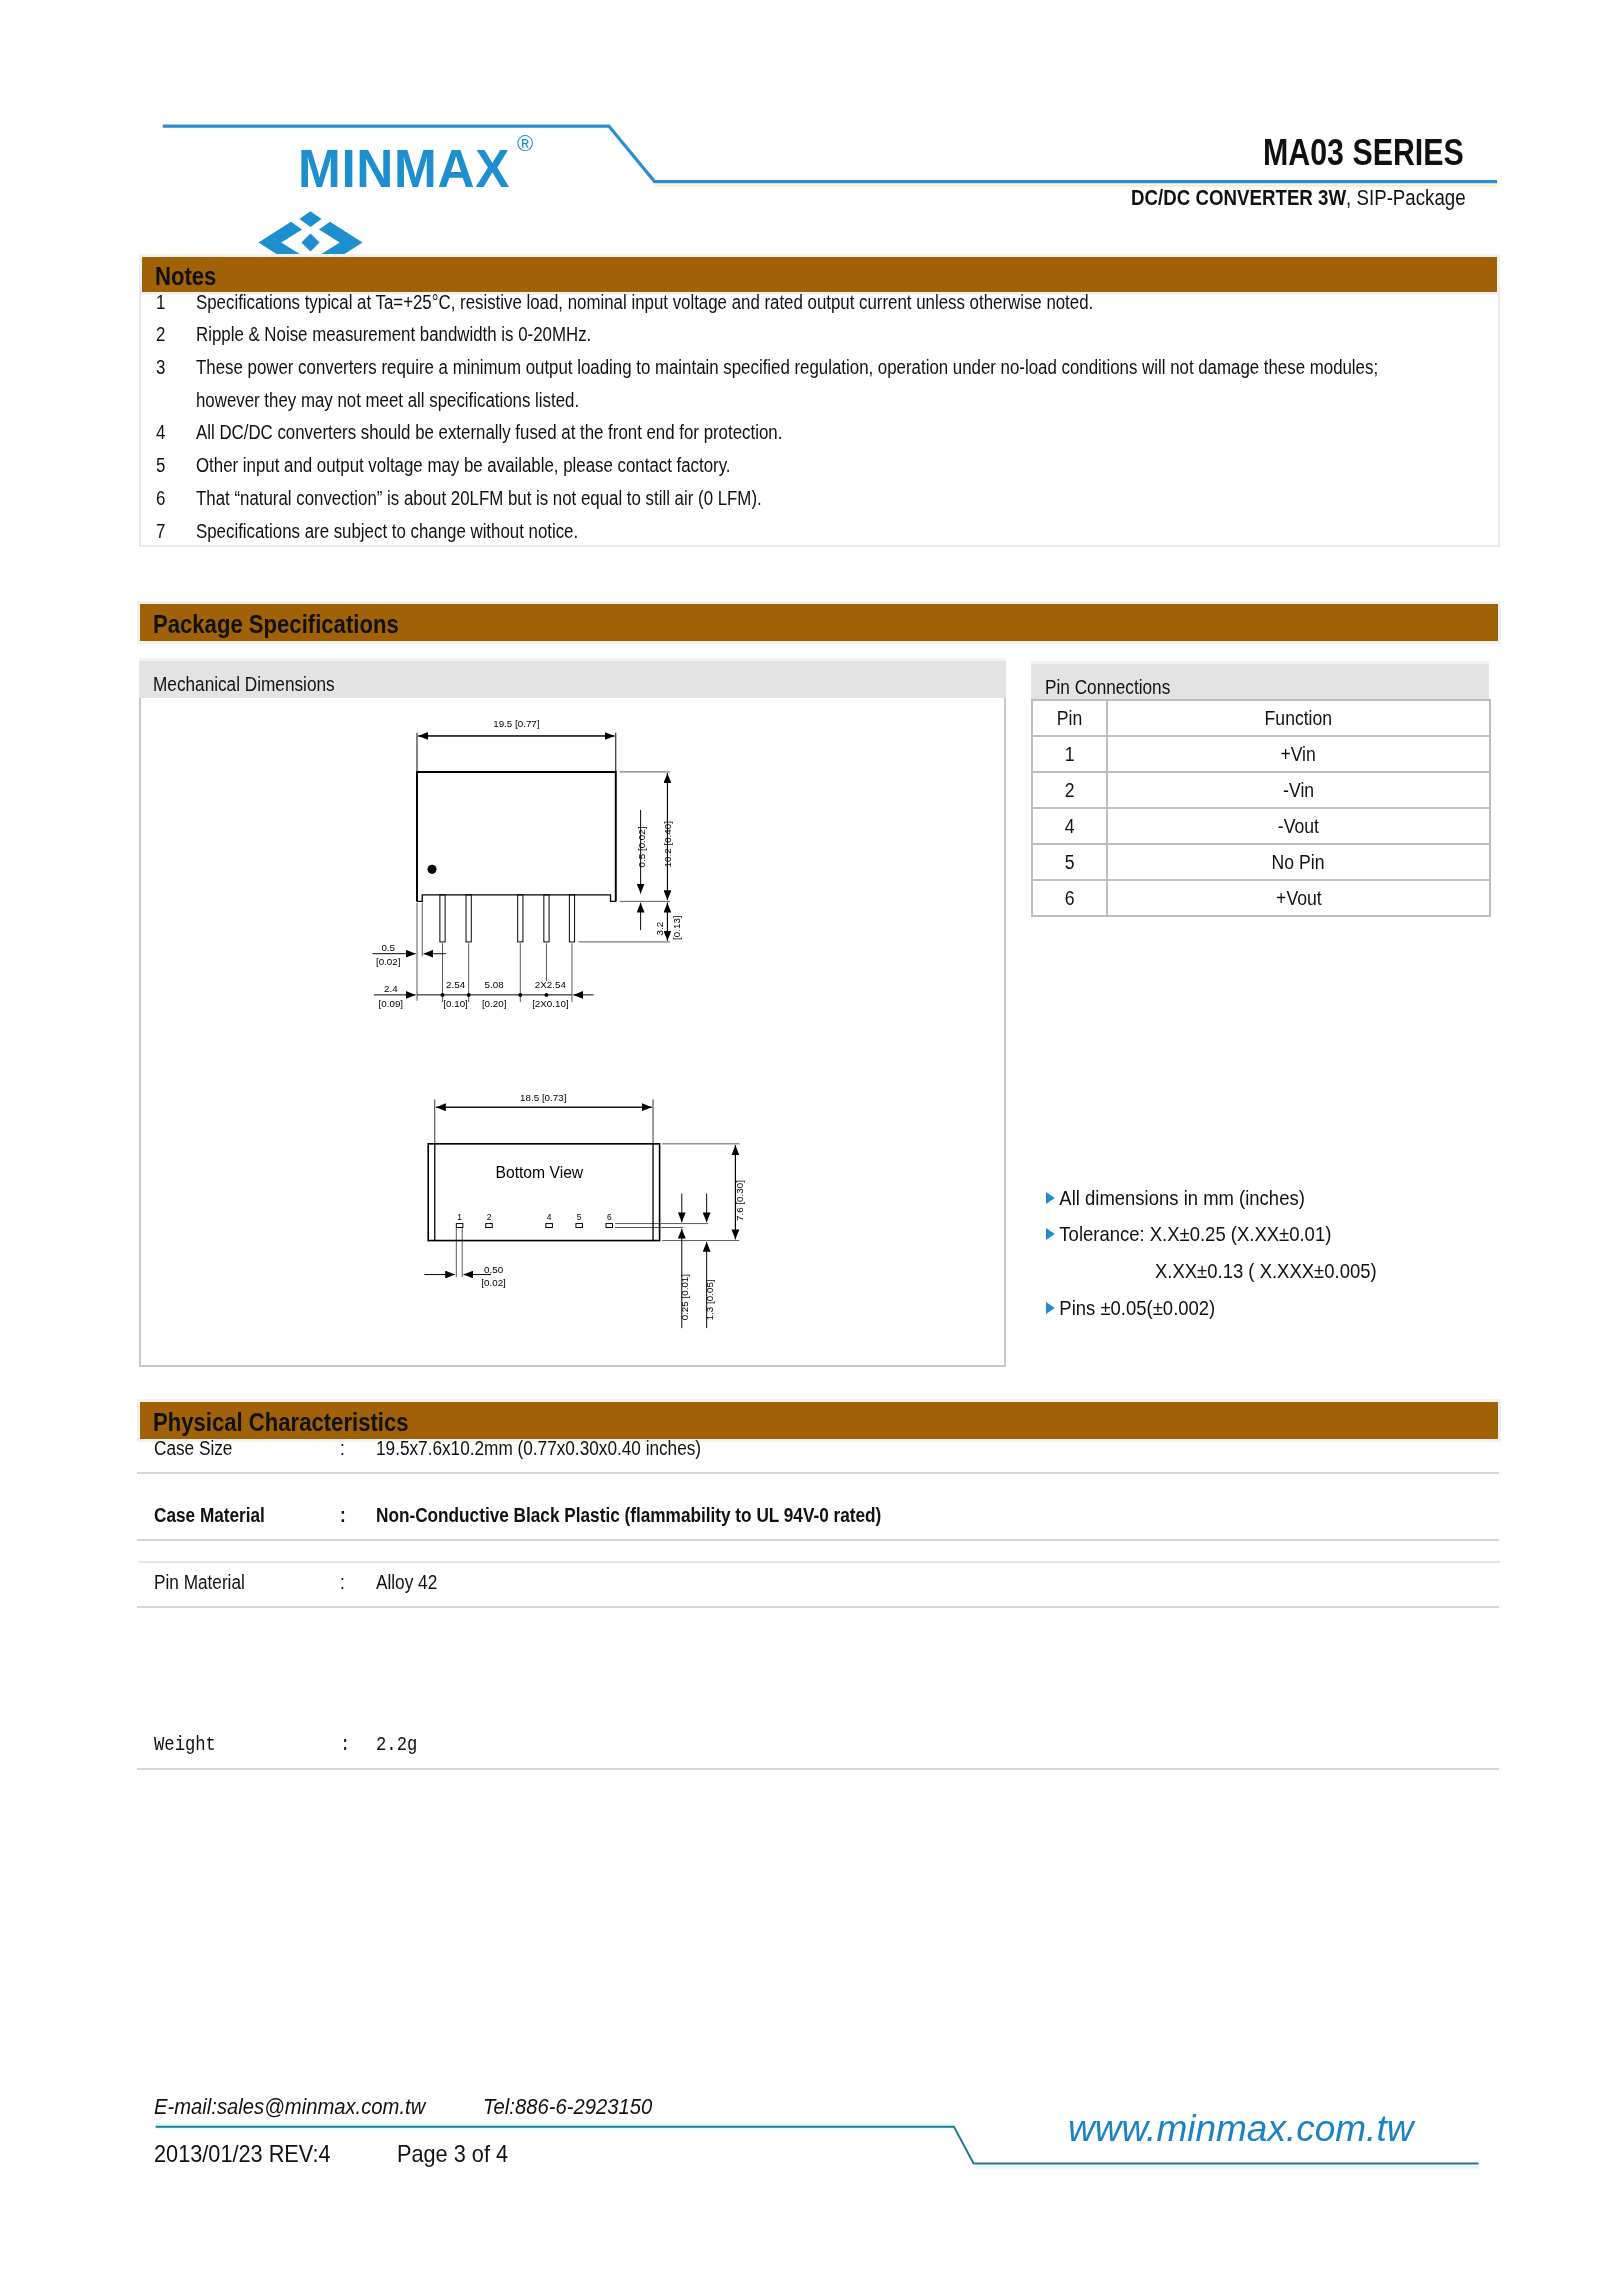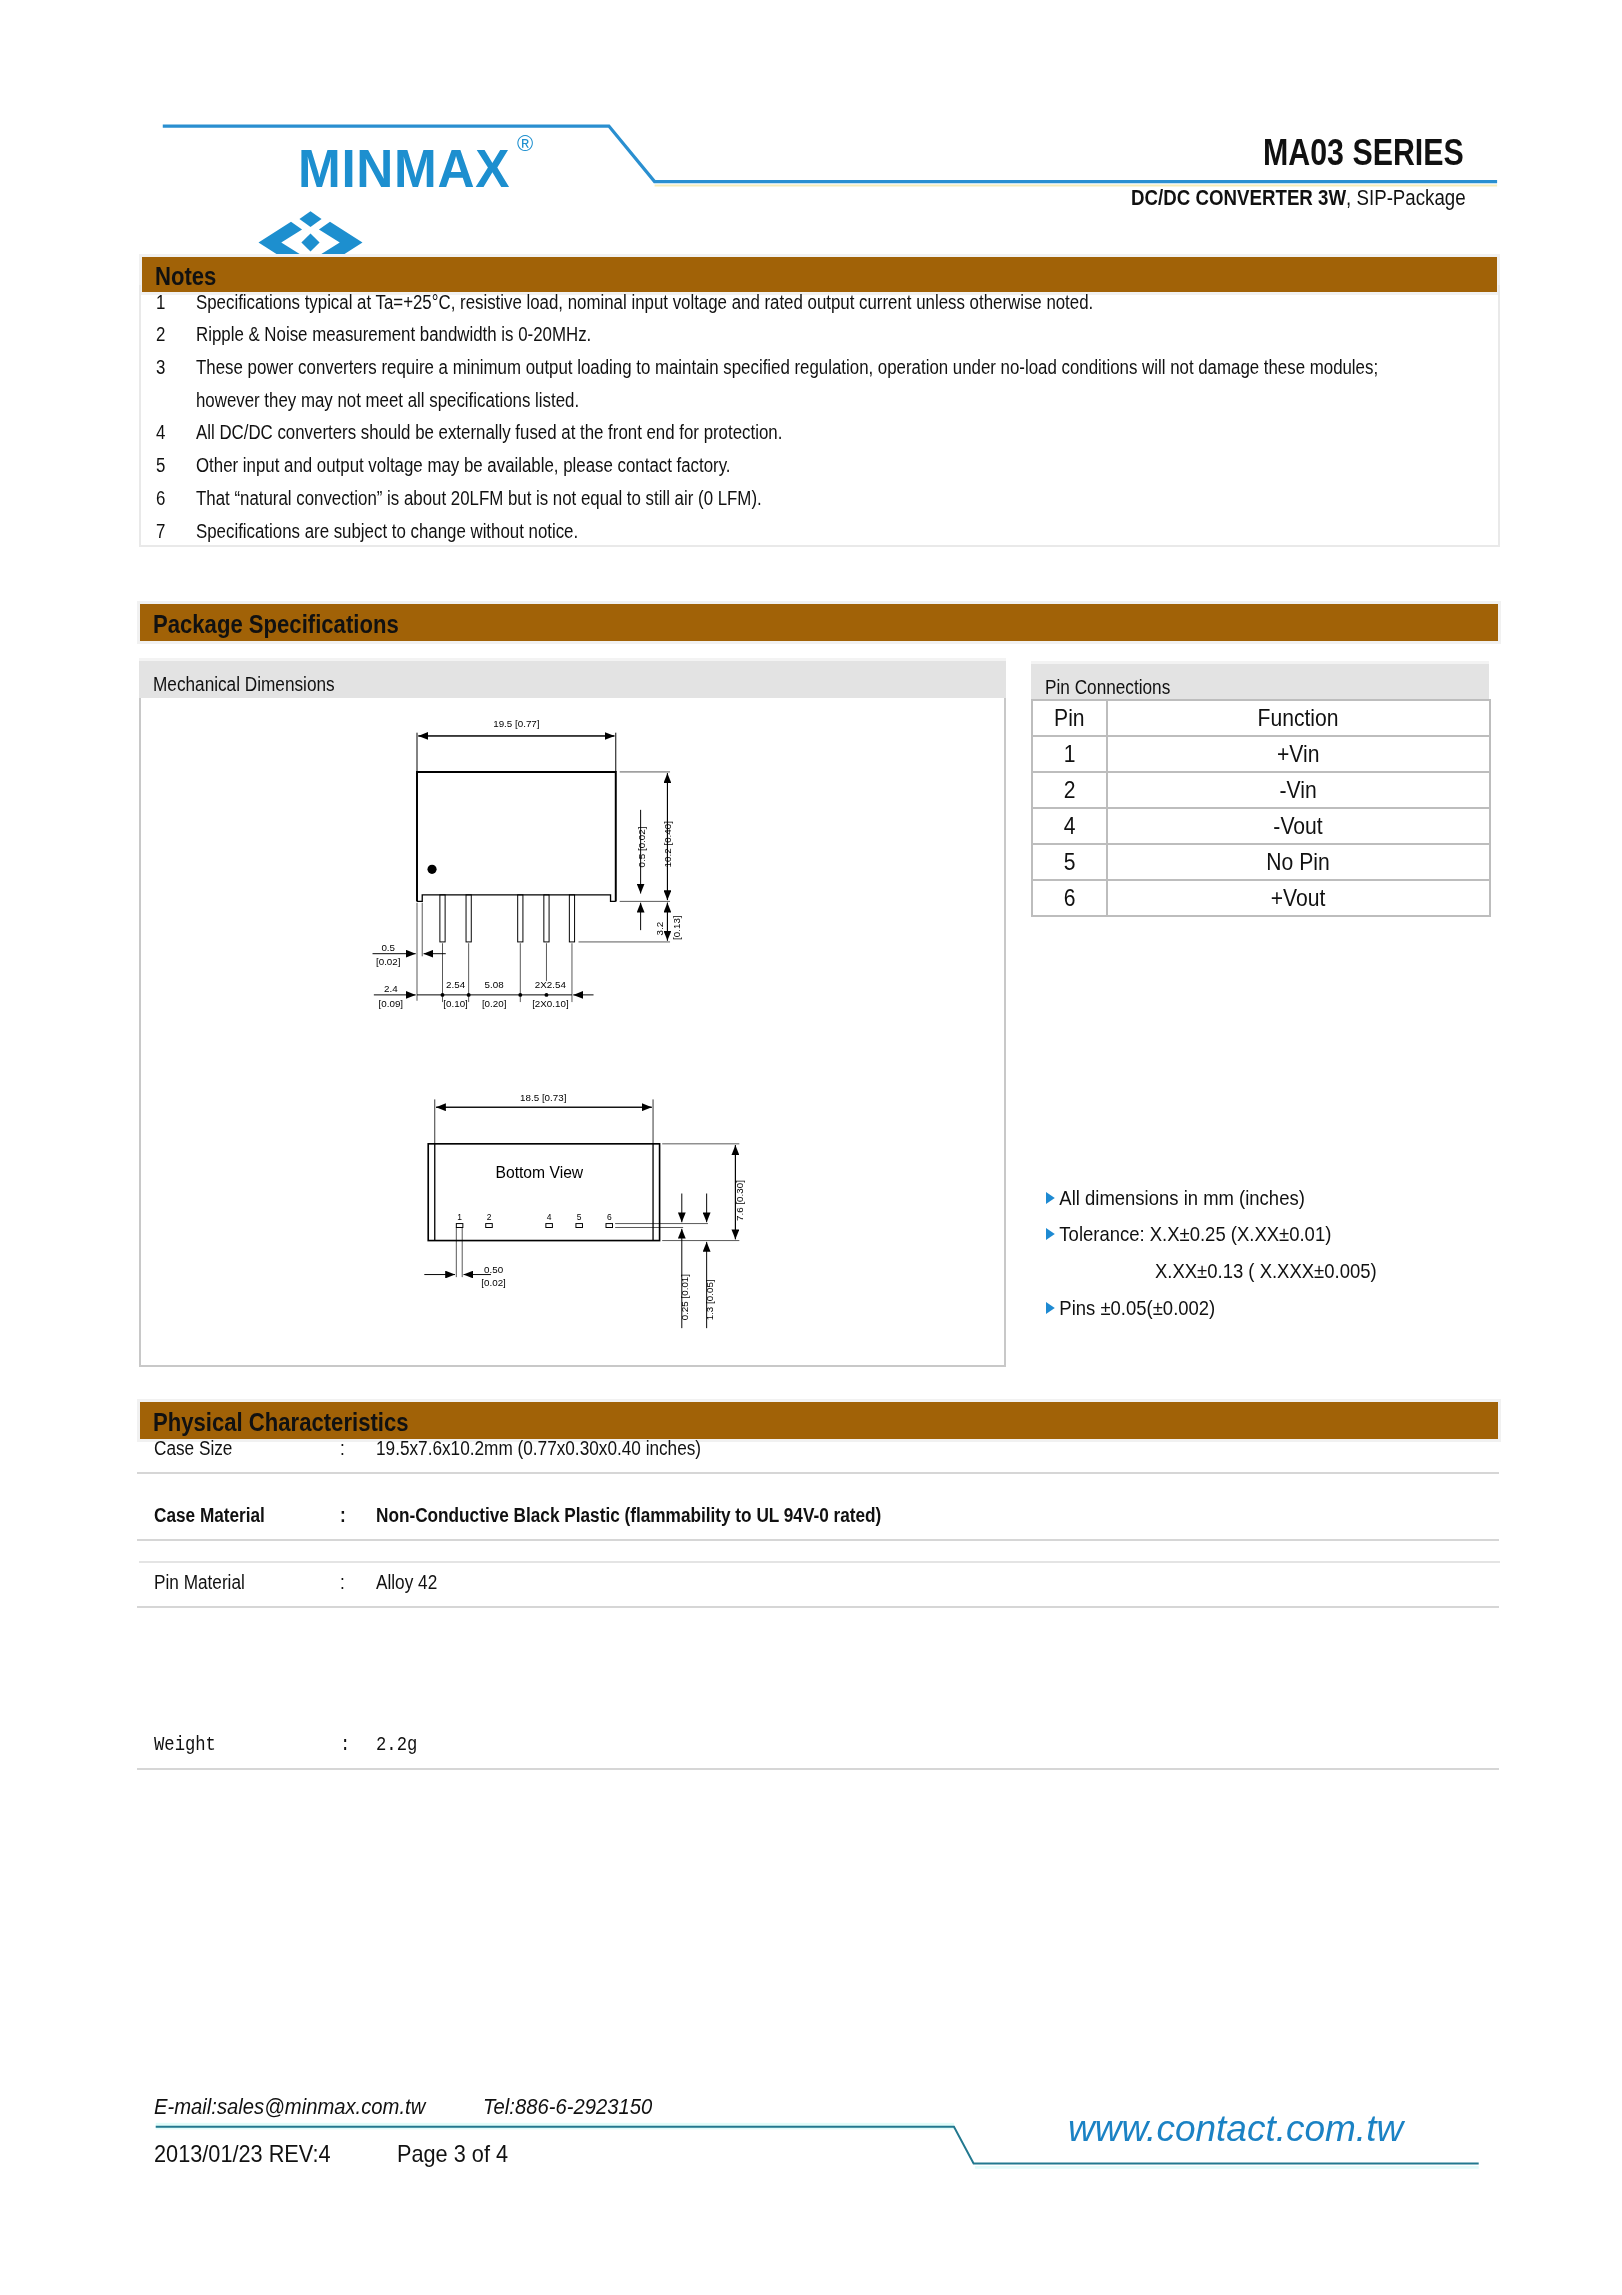--- a/index.html
+++ b/index.html
@@ -25,21 +25,21 @@
   .note-row { position: absolute; font-size: 19.6px; white-space: nowrap; transform: scaleX(0.86); transform-origin: left; }
   .note-num { position: absolute; font-size: 19.6px; transform: scaleX(0.86); transform-origin: left; }
 
   
   .panel-head { background: #e3e3e3; border-top: 3.9px solid #f3f3f3; box-sizing: border-box; }
   .panel-head span { position: absolute; left: 14.4px; top: 11.8px; font-size: 20px; white-space: nowrap;
                      transform: scaleX(0.86); transform-origin: left; }
   .panel-body { border: 2px solid #c8c8c8; border-top: none; box-sizing: border-box; background: #fff; }
 
   
-  table.pins { border-collapse: collapse; width: 100%; font-size: 24px; }
+  table.pins { border-collapse: collapse; width: 100%; font-size: 20px; }
   table.pins td { border: 2px solid #bdbdbd; text-align: center; height: 34px; padding: 0; }
   table.pins td span { display: inline-block; transform: scaleX(0.88); }
 
   
   .bullet { position: absolute; font-size: 21px; white-space: nowrap; transform: scaleX(0.88); transform-origin: left; }
   .tri { display: inline-block; width: 0; height: 0; border-top: 6.5px solid transparent;
          border-bottom: 6.5px solid transparent; border-left: 10.5px solid #1e8ad2; margin-right: 5.2px; vertical-align: 1.3px; }
 
   
   .phys-row { position: absolute; left: 137px; width: 1362px; height: 39px; border-bottom: 2.6px solid #d6d6d6; }
@@ -310,14 +310,14 @@
 
 <div class="abs footer-italic" style="left:154px;top:2094px;">E-mail:sales@minmax.com.tw</div>
 <div class="abs footer-italic" style="left:483px;top:2094px;">Tel:886-6-2923150</div>
 <svg class="abs" style="left:0;top:2120px" width="1622" height="79" viewBox="0 0 2479 120">
   <rect x="238" y="4" width="1220" height="10" fill="#e0fdfa"></rect>
   <polyline points="238,10 1458,10 1488,66 2260,66" fill="none" stroke="#22788f" stroke-width="3"></polyline>
   <line x1="1490" y1="72" x2="2260" y2="72" stroke="#e3fafa" stroke-width="4"></line>
 </svg>
 <div class="abs footer-plain" style="left:154px;top:2141px;">2013/01/23 REV:4</div>
 <div class="abs footer-plain" style="left:397px;top:2141px;">Page 3 of 4</div>
-<div class="abs website" style="left:1068px;top:2108px;">www.contact.com.tw</div>
+<div class="abs website" style="left:1068px;top:2108px;">www.minmax.com.tw</div>
 
 
 </body></html>

